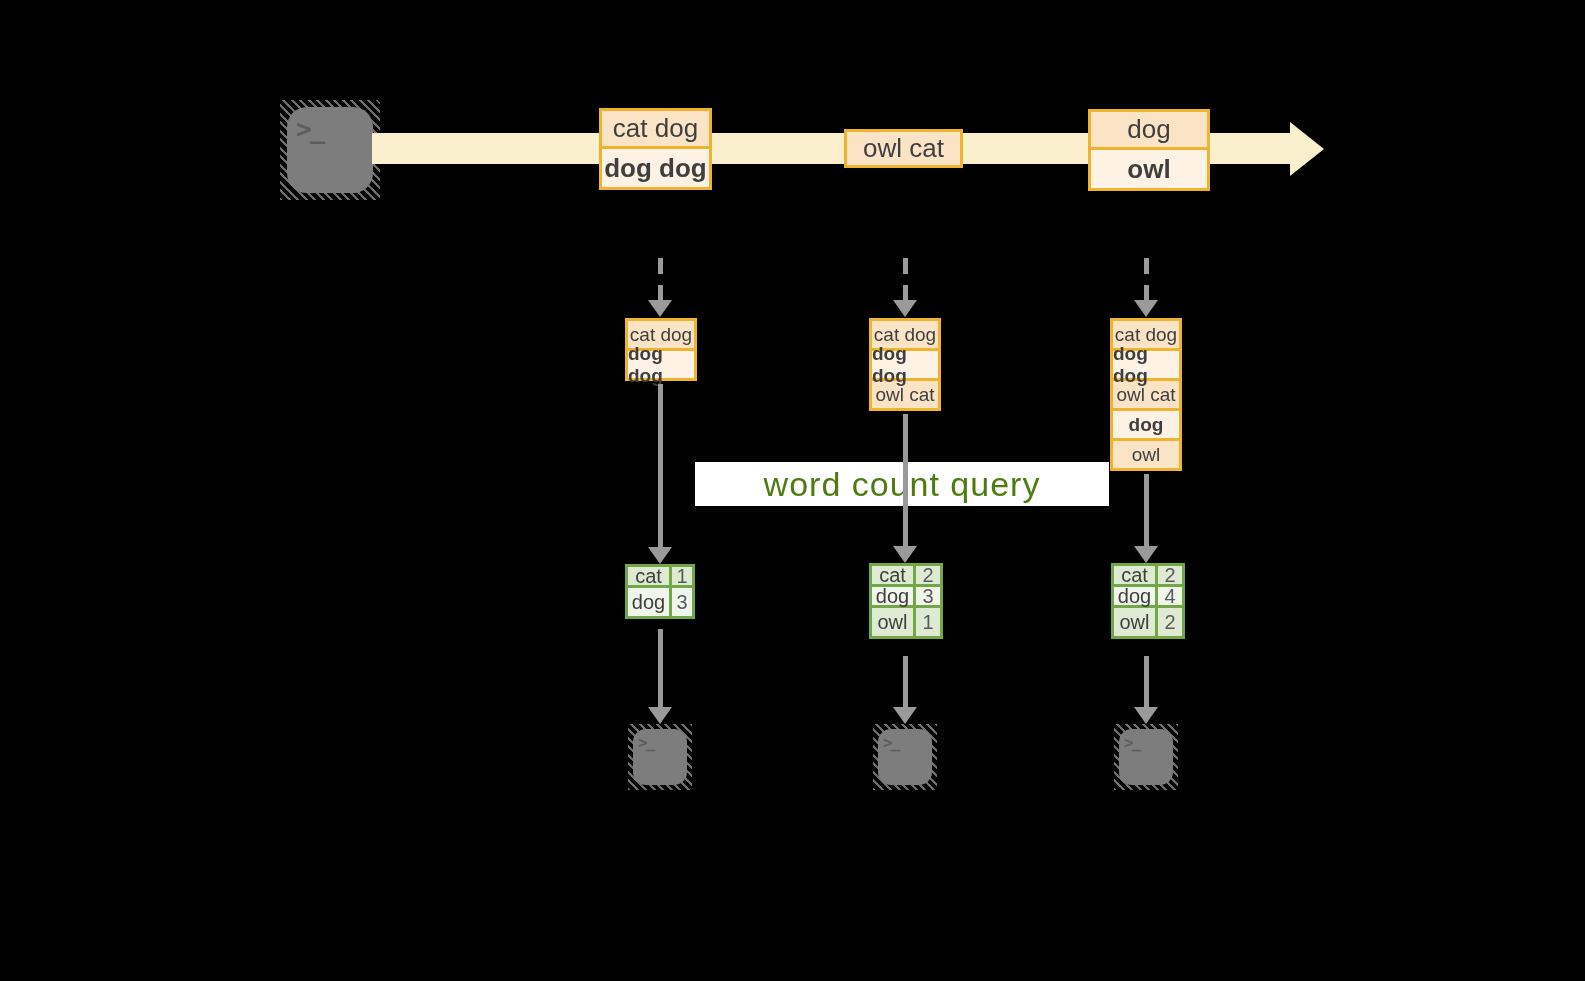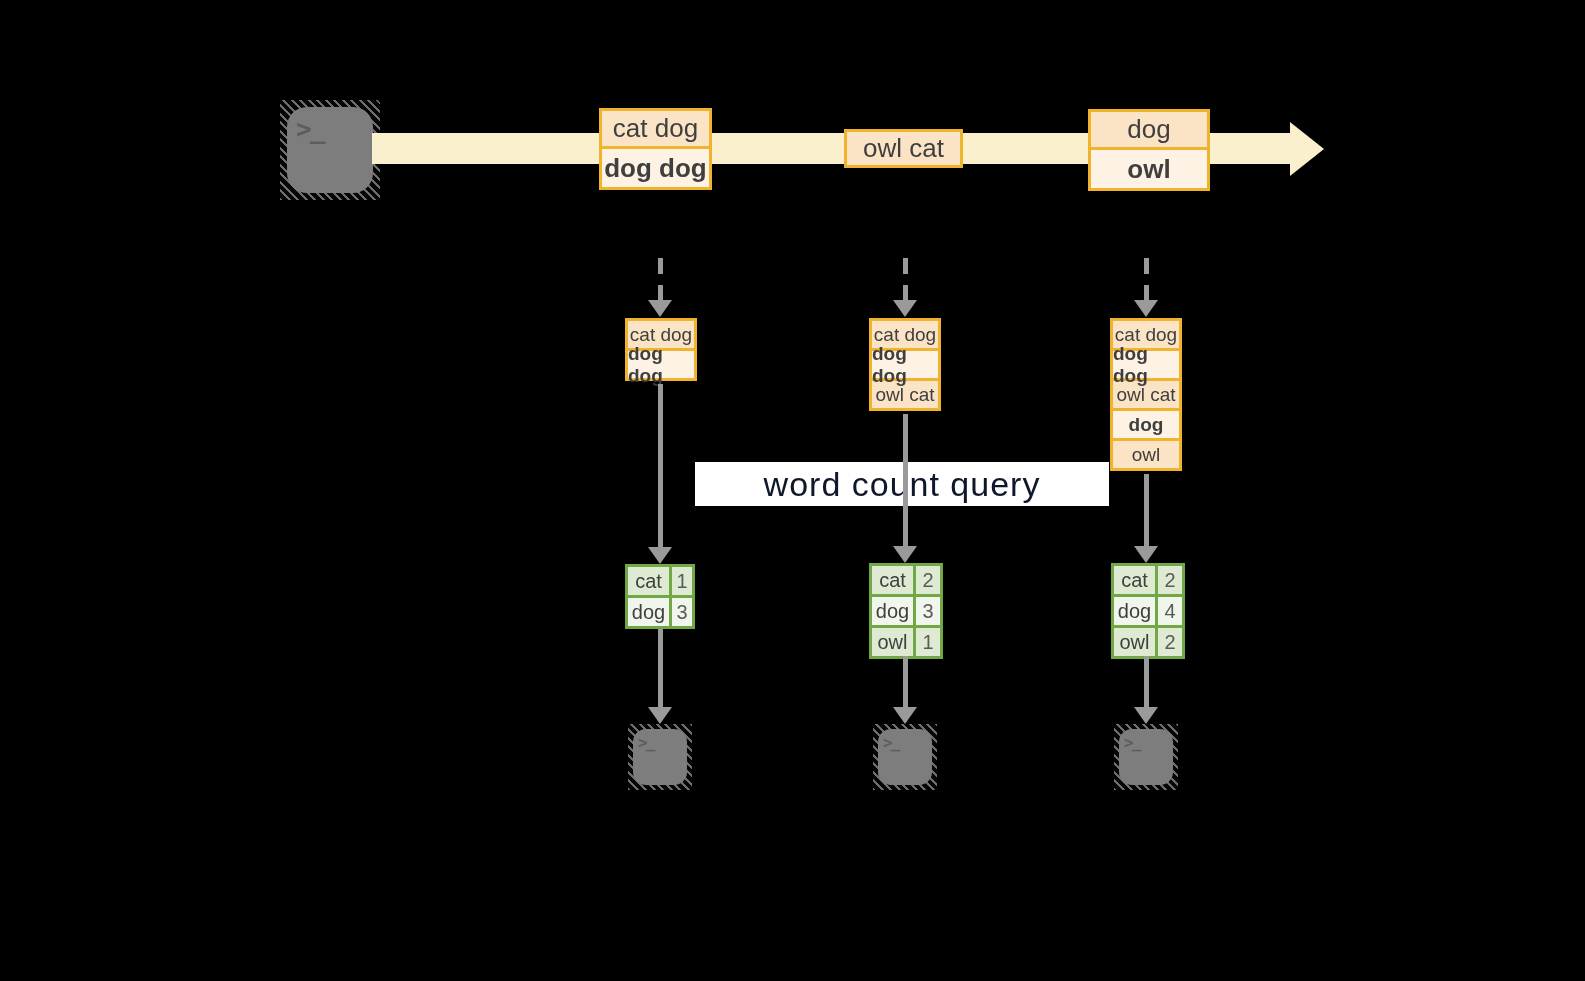--- a/index.html
+++ b/index.html
@@ -19,33 +19,33 @@
   .obox{border:3px solid var(--orange);box-sizing:border-box;background:var(--orange);}
   .orow{display:flex;align-items:center;justify-content:center;border-bottom:3px solid var(--orange);box-sizing:border-box;}
   .orow:last-child{border-bottom:none;}
   .fillA{background:var(--peachA);}
   .fillB{background:var(--peachB);font-weight:bold;}
   .stream-row{height:38px;font-size:26px;}
   .srow{height:30px;font-size:19px;}
   .srow:last-child{height:27px;}
   
   .gtable{border:3px solid var(--green);box-sizing:border-box;}
-  .grow{display:flex;height:31px;border-bottom:3px solid var(--green);box-sizing:border-box;}
+  .grow{display:flex;height:21px;border-bottom:3px solid var(--green);box-sizing:border-box;}
   .grow:last-child{height:28px;border-bottom:none;}
   .gword{width:44px;border-right:3px solid var(--green);display:flex;align-items:center;justify-content:center;font-size:20px;box-sizing:border-box;}
   .gcount{flex:1;display:flex;align-items:center;justify-content:center;font-size:20px;color:#5a5a5a;}
   
   .vline{width:5px;background:var(--gray);}
   .vdash{width:5px;background:repeating-linear-gradient(to bottom,var(--gray) 0 16px,transparent 16px 27px);}
   .ahead{width:0;height:0;border-left:12px solid transparent;border-right:12px solid transparent;border-top:17px solid var(--gray);}
   .stream-band{background:var(--cream);}
   .stream-head{width:0;height:0;border-top:27px solid transparent;border-bottom:27px solid transparent;border-left:34px solid var(--cream);}
   
   .query-band{background:#ffffff;display:flex;align-items:center;justify-content:center;}
-  .query-text{font-size:34px;font-weight:300;color:#0f172a;letter-spacing:1px;}
+  .query-text{font-size:34px;font-weight:300;color:#4d7c0f;letter-spacing:1px;}
 </style>
 </head>
 <body>
 
 <div class="canvas">
 
   <div class="abs terminal" style="left:280px;top:100px;width:100px;height:100px;">
     <div class="screen" style="inset:7px;border-radius:20px;"></div>
     <div class="glyph" style="left:16px;top:14px;font-size:26px;">&gt;_</div>
   </div>

